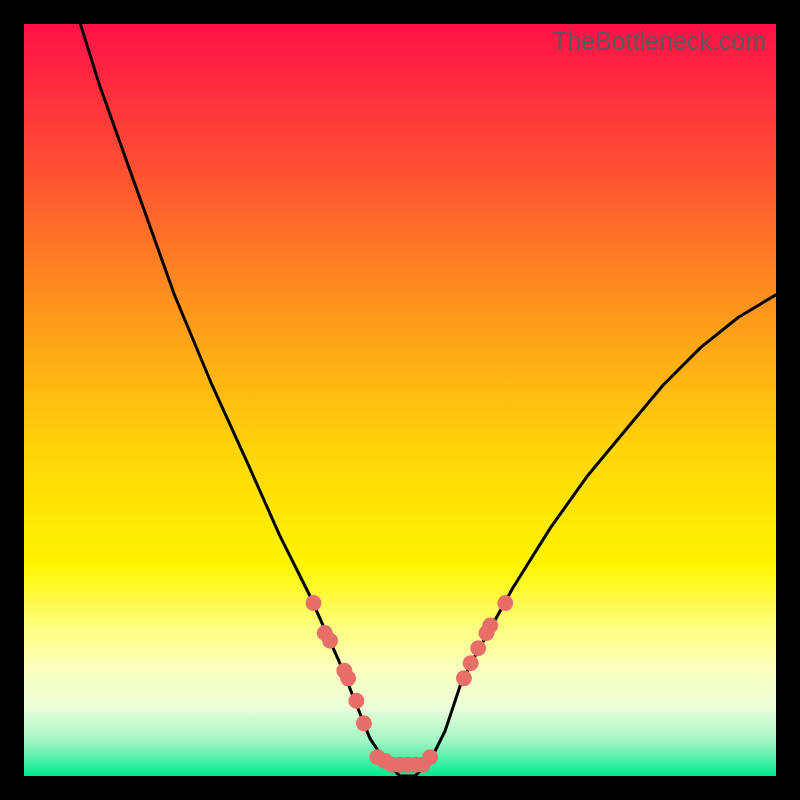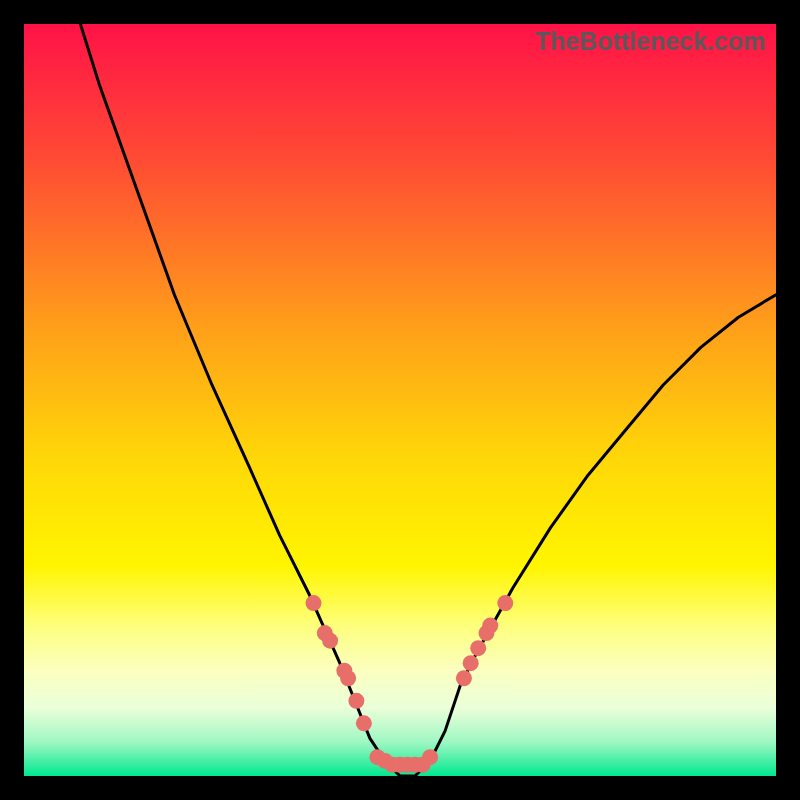--- a/index.html
+++ b/index.html
@@ -24,21 +24,21 @@
     top: 0;
     width: 752px;
     height: 752px;
   }
   .watermark {
     position: absolute;
     top: 3px;
     right: 10px;
     font-family: Arial, Helvetica, sans-serif;
     font-size: 25px;
-    font-weight: 700;
+    font-weight: 400;
     color: #58595b;
     letter-spacing: 0px;
     margin-left: 27px;
   }
   svg {
     display: block;
   }
 </style>
 </head>
 <body>

